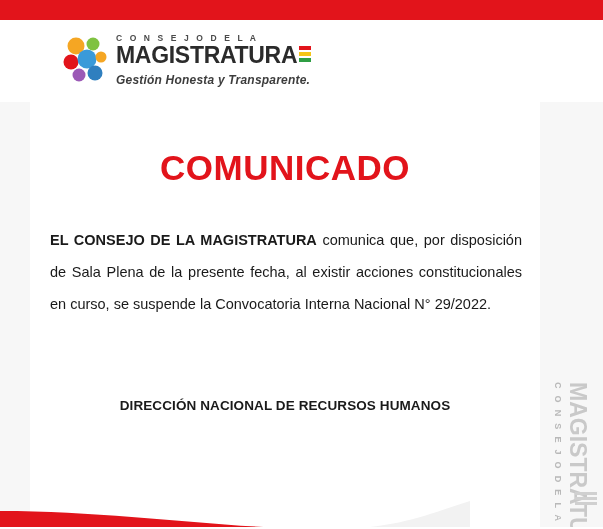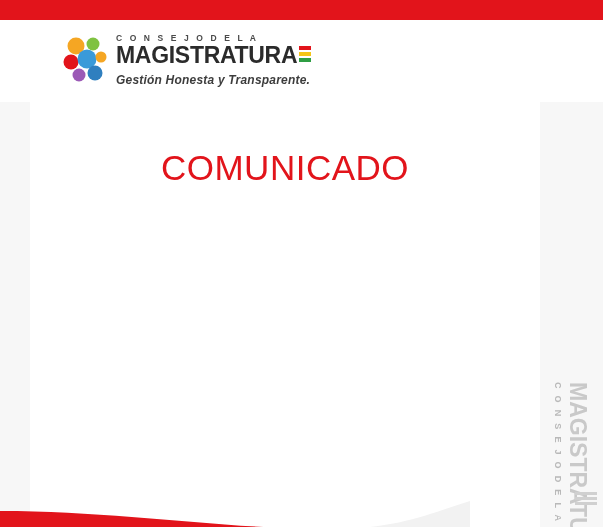--- a/index.html
+++ b/index.html
@@ -98,21 +98,21 @@
     height: 427px;
     background: #ffffff;
   }
 
   .title {
     position: absolute;
     left: 0; top: 46px;
     width: 510px;
     text-align: center;
     font-size: 35px;
-    font-weight: normal;
+    font-weight: bold;
     color: #e2141b;
     letter-spacing: 0.5px;
   }
 
   .paragraph {
     position: absolute;
     left: 20px;
     top: 122px;
     width: 472px;
     font-size: 14.5px;
@@ -225,21 +225,23 @@
     </div>
 
   </div>
 </div>
 
 <div class="doc-body">
 
   <div class="paper">
     <div class="title">COMUNICADO</div>
 
-
+    <div class="paragraph"><b>EL CONSEJO DE LA MAGISTRATURA</b> comunica que, por disposición de Sala Plena de la presente fecha, al existir acciones constitucionales en curso, se suspende la Convocatoria Interna Nacional N° 29/2022.</div>
+
+    <div class="signature">DIRECCIÓN NACIONAL DE RECURSOS HUMANOS</div>
 
   </div>
 
   <div class="side-watermark">
     <div class="wm-consejo">C O N S E J O   D E   L A</div>
     <div class="wm-magistratura">MAGISTRATURA</div>
     <div class="wm-bars">
       <svg width="22" height="13" viewBox="0 0 22 13" aria-hidden="true">
         <rect x="0" y="0" width="22" height="3" fill="#d0d0d0"></rect>
         <rect x="0" y="5" width="22" height="3" fill="#d0d0d0"></rect>

